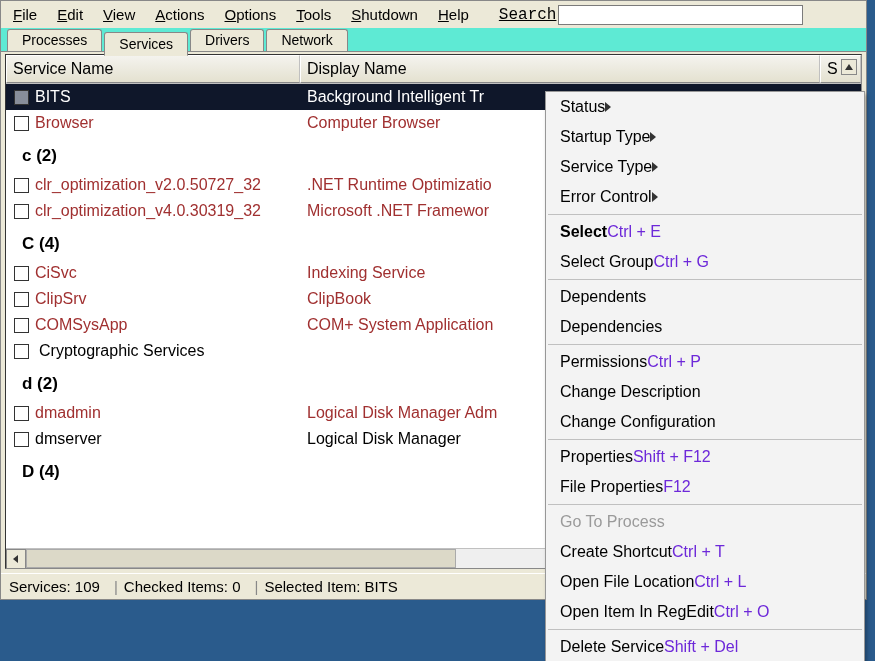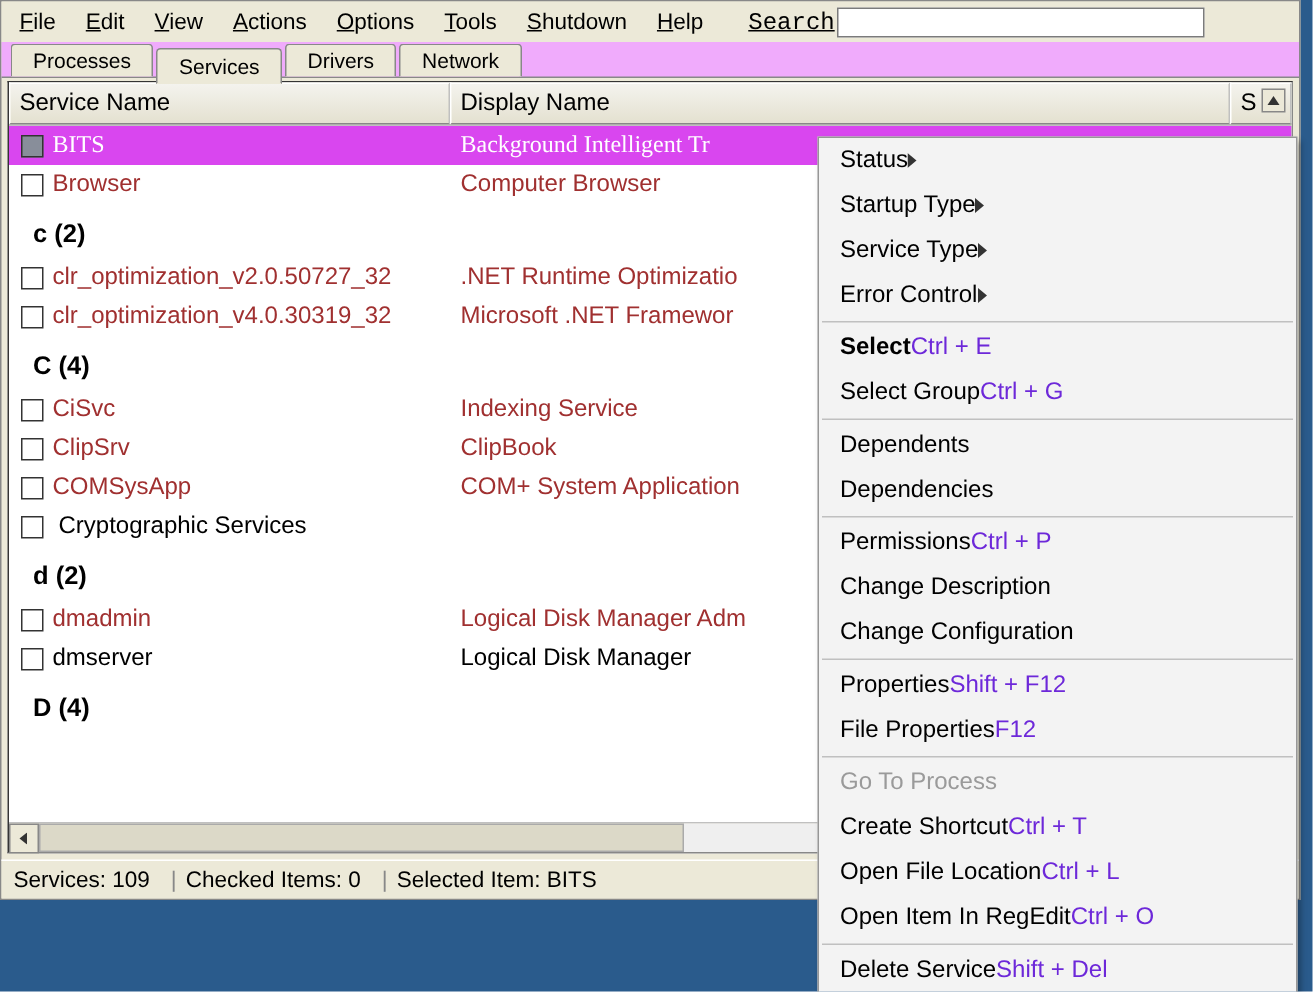--- a/index.html
+++ b/index.html
@@ -44,21 +44,21 @@
 }
 .search-input {
   height: 20px;
   width: 245px;
   border: 1px solid #7b7b7b;
   background: #fff;
 }
 .tabbar {
   display: flex;
   padding: 0 6px;
-  background: #f0abfc;
+  background: #5eead4;
   font-size: 14px;
   border-bottom: 1px solid #888;
   position: relative;
   height: 24px;
 }
 .tab {
   border: 1px solid #888;
   border-bottom: none;
   padding: 2px 14px 2px 14px;
   background: #ece9d8;
@@ -132,23 +132,22 @@
   margin: 0 6px 0 8px;
   background: #fff;
   flex: none;
 }
 .row .cb.sel {
   background: #888e9a;
 }
 .row .c1 { width: 268px; overflow: hidden; white-space: nowrap; }
 .row .c2 { flex:1; overflow: hidden; white-space: nowrap; padding-left:4px;}
 .row.selected {
-  background: #d946ef;
+  background: #0f172a;
   color: #fff;
-  font-family: Liberation Serif, serif;
 }
 .row.red .c1, .row.red .c2 { color: #a03030; }
 .row.selected.red .c1, .row.selected.red .c2 { color: #fff; }
 .grouphdr {
   font-weight: bold;
   padding: 10px 0 6px 16px;
   font-size: 17px;
 }
 .hscroll {
   height: 20px;

